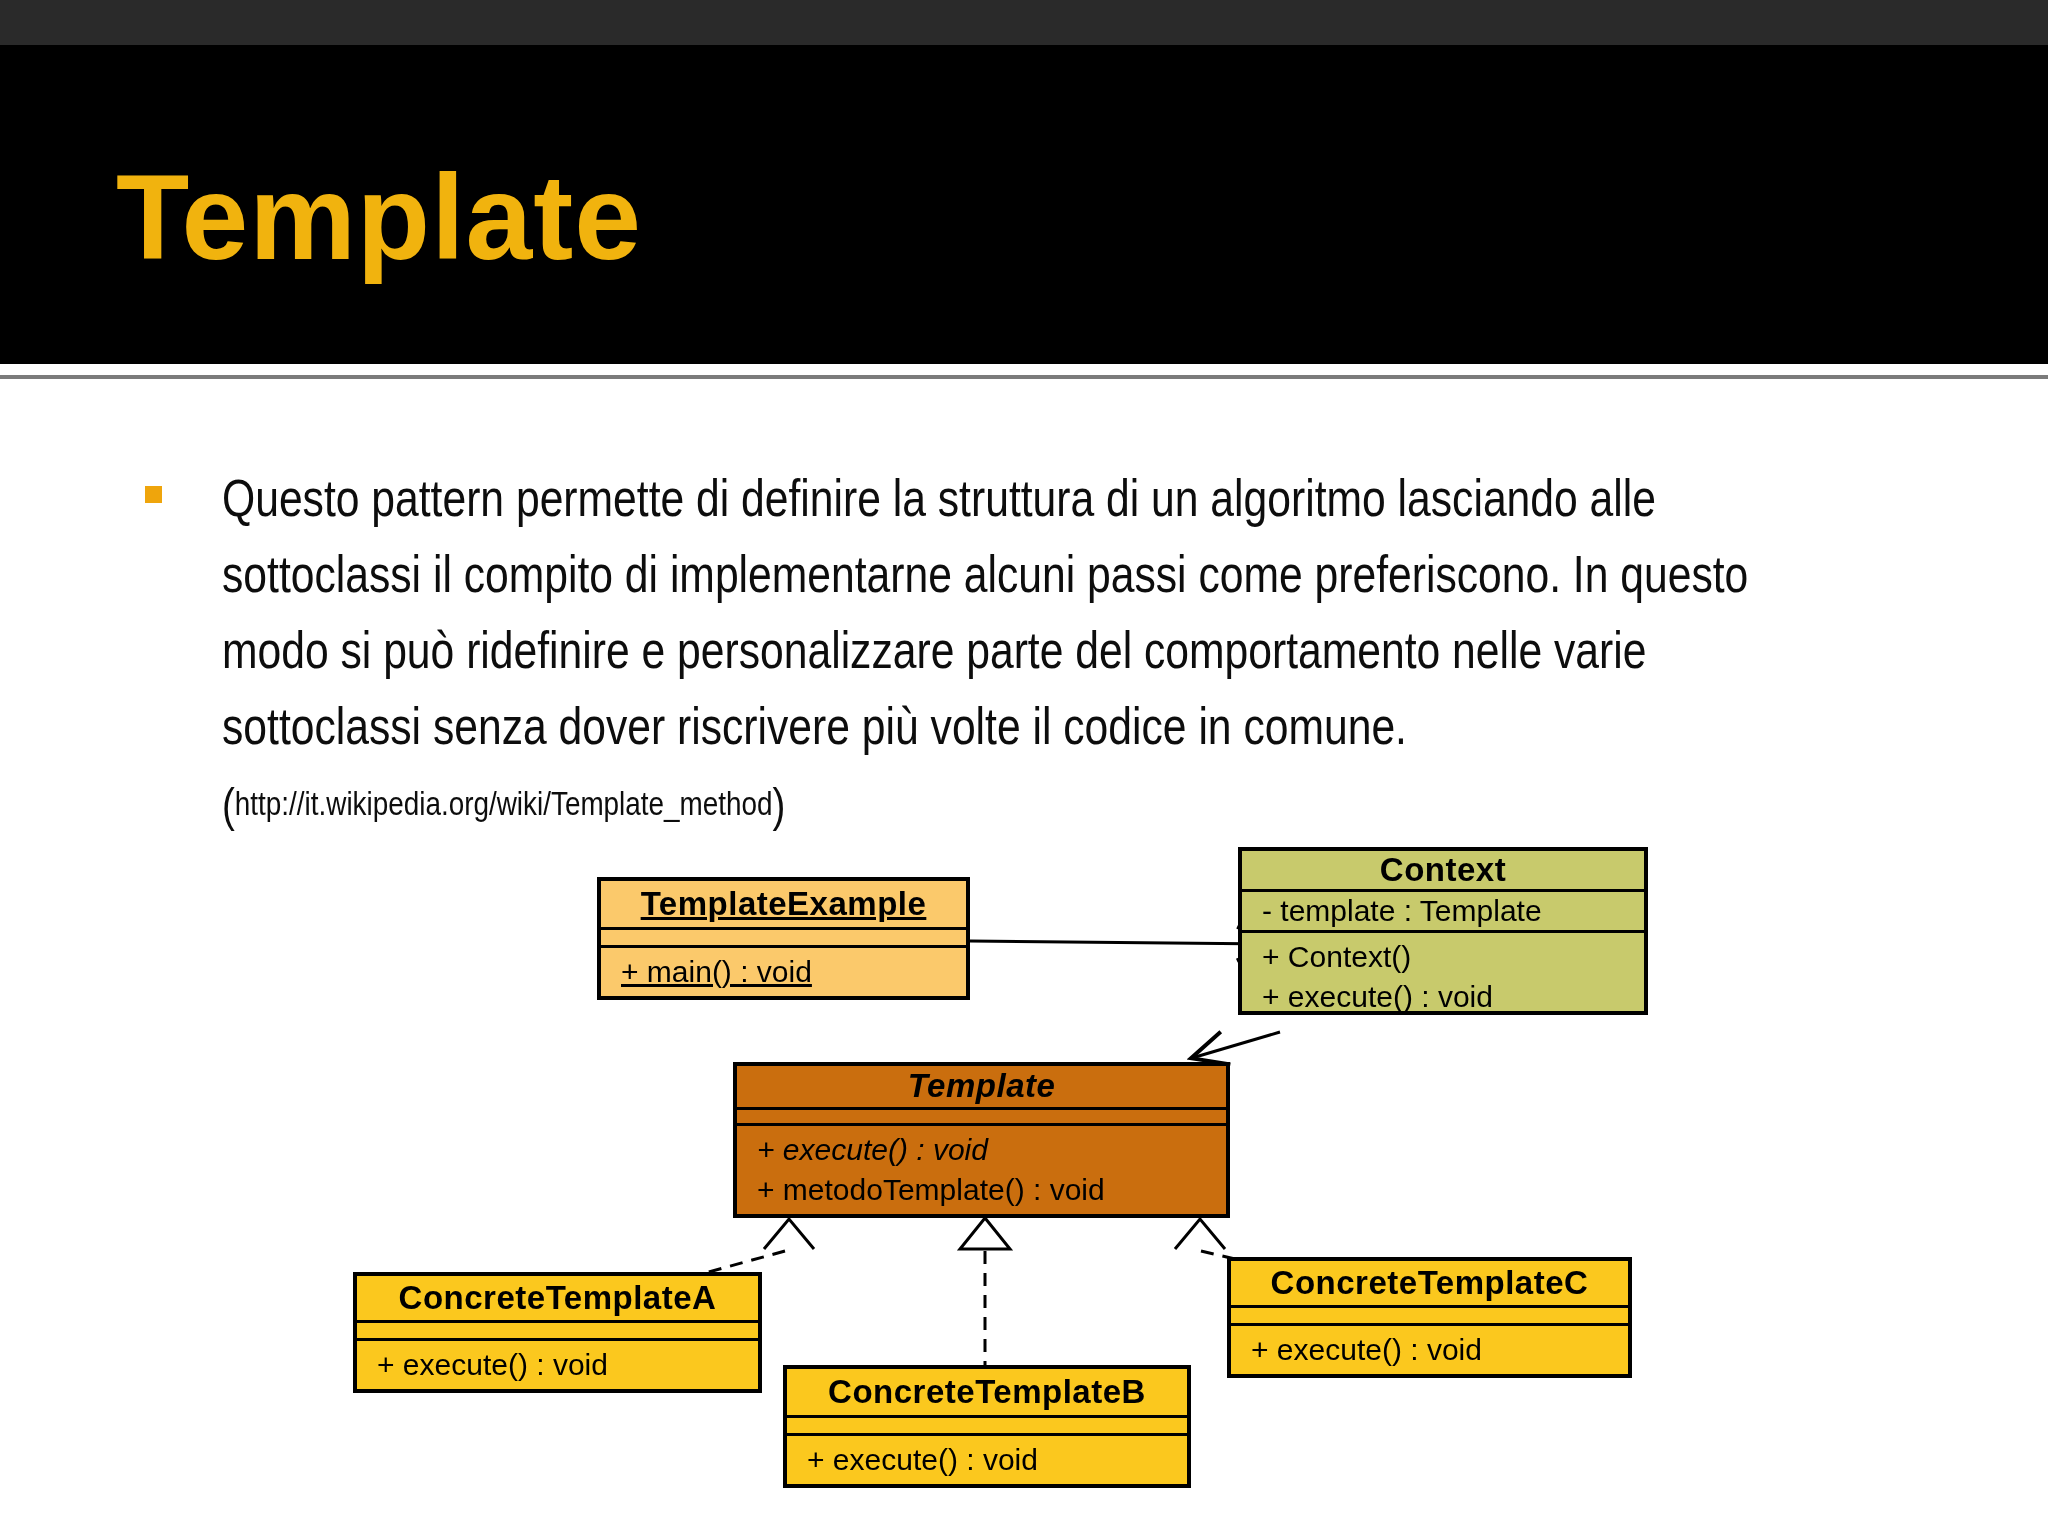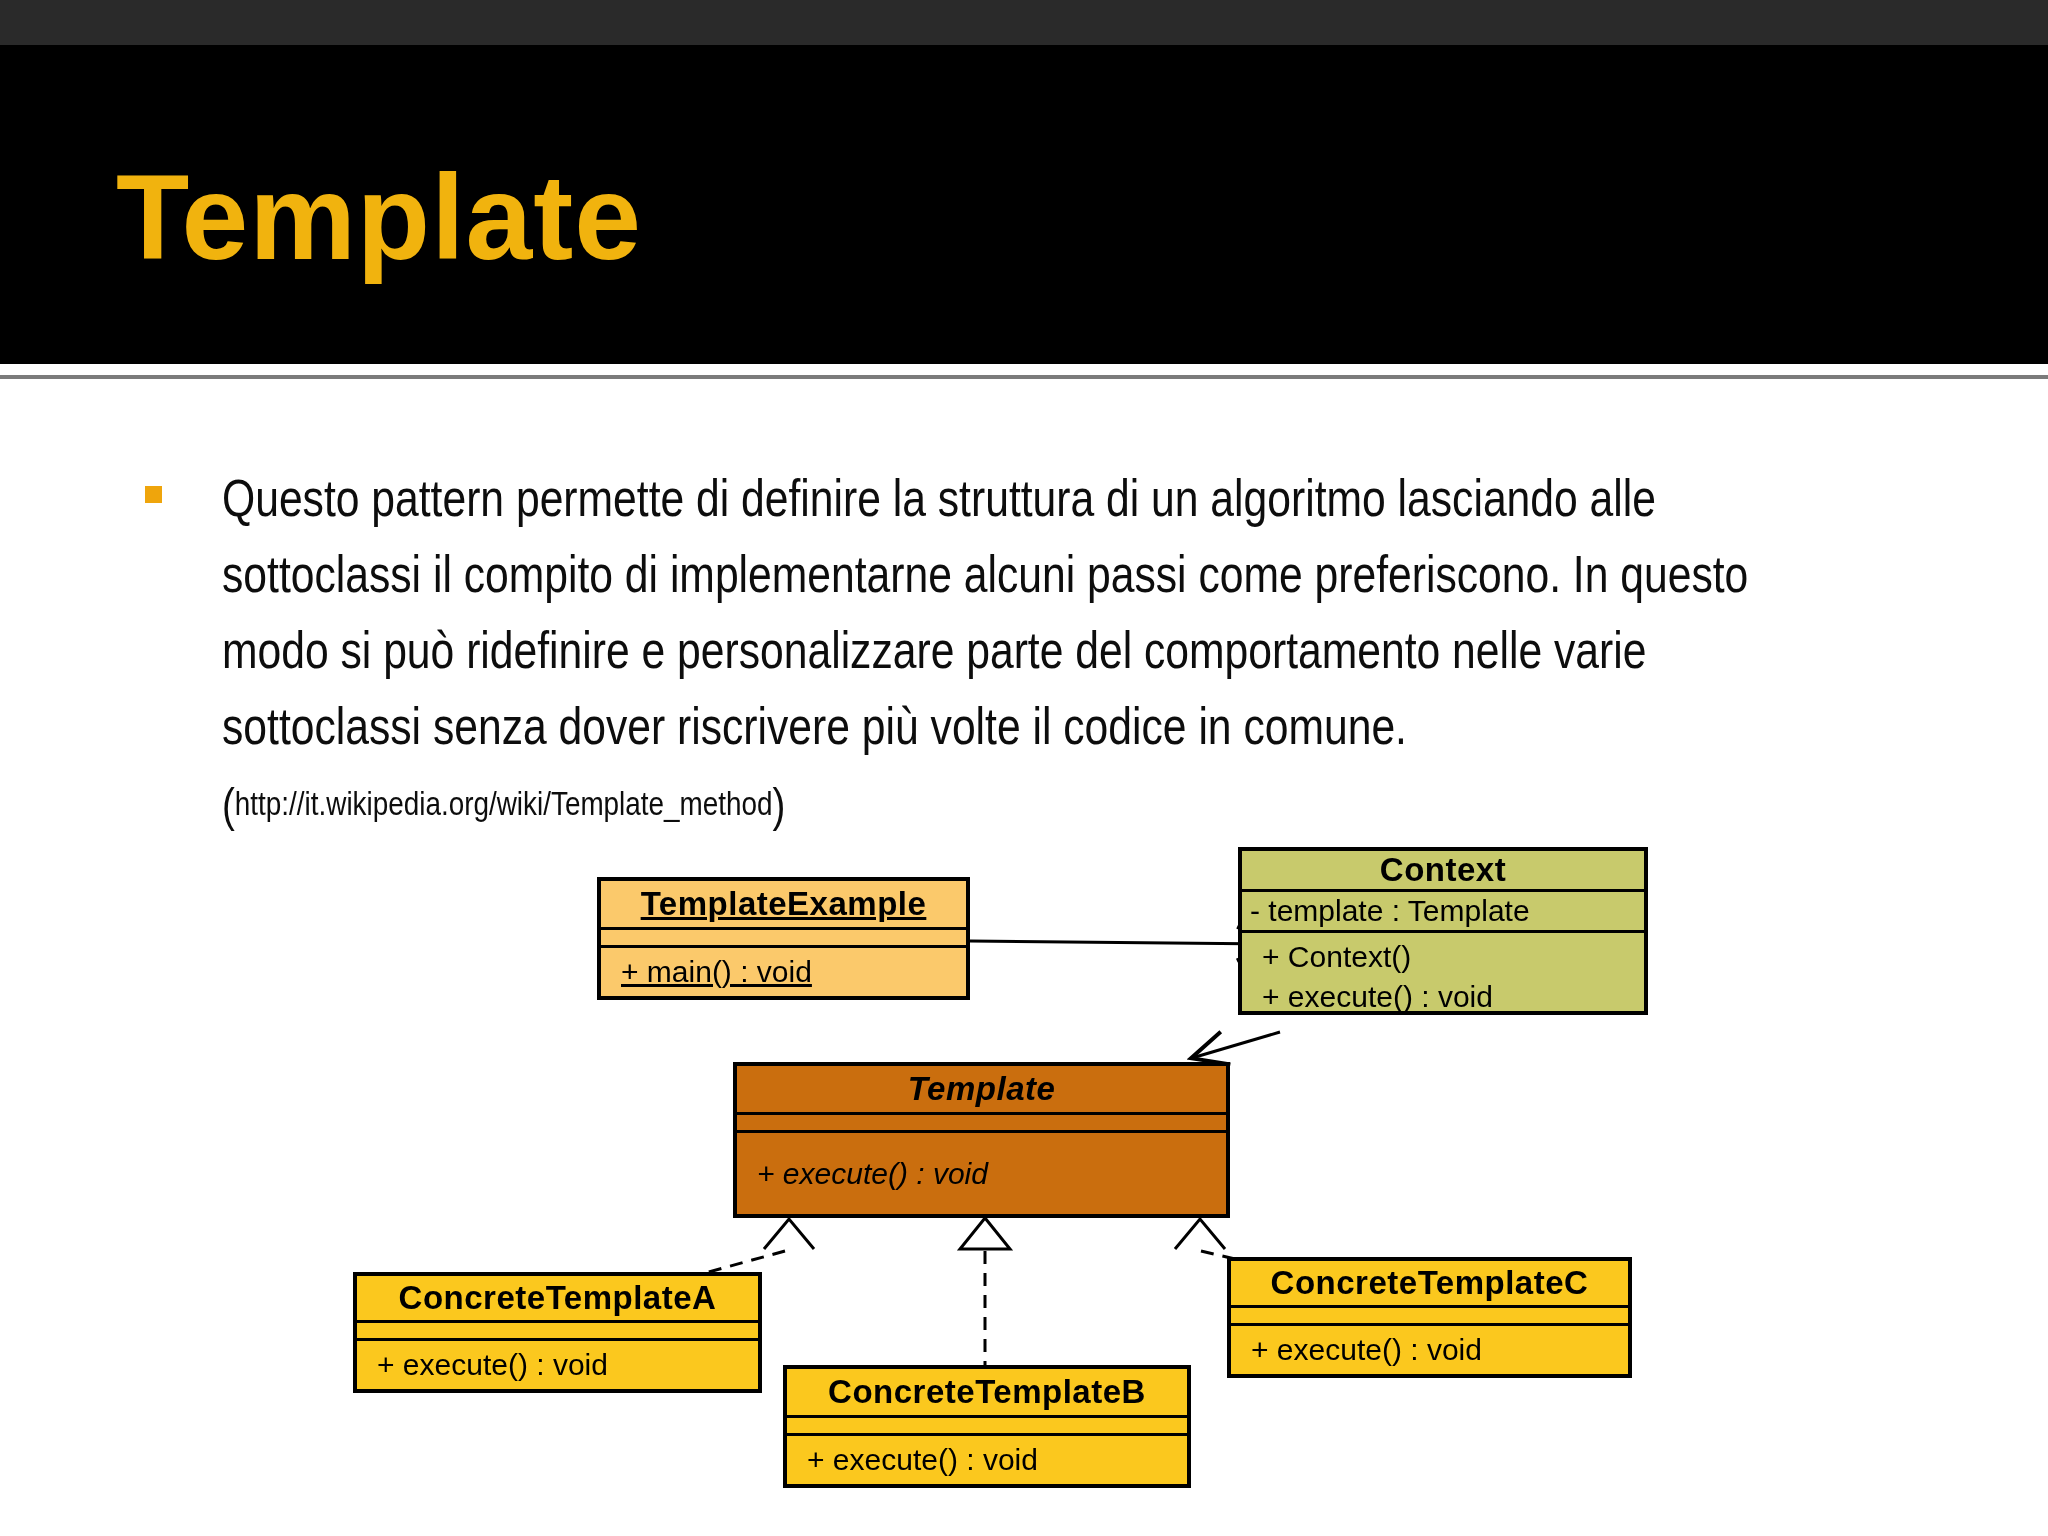--- a/index.html
+++ b/index.html
@@ -52,21 +52,21 @@
   }
   .uml-title{
     height:49px;box-sizing:border-box;border-bottom:3px solid #000;
     display:flex;align-items:center;justify-content:center;
     font-weight:700;font-size:33px;letter-spacing:0.5px;
   }
   .uml-empty{height:18px;box-sizing:border-box;border-bottom:3px solid #000;}
   .uml-attrs{
     box-sizing:border-box;border-bottom:3px solid #000;
     display:flex;align-items:center;
-    font-size:30px;padding:2px 8px;height:48px;
+    font-size:30px;padding:2px 20px;height:48px;
   }
   .uml-members{
     flex:1;display:flex;flex-direction:column;justify-content:center;
     font-size:30px;line-height:40px;padding:4px 20px;
   }
   .box-te{left:267px;top:52px;width:373px;height:123px;background:var(--class-fill-template-example,#FBC96B);text-decoration:underline;}
   .box-context{left:908px;top:22px;width:410px;height:168px;background:var(--class-fill-context,#C8CA6C);}
   .box-template{left:403px;top:237px;width:497px;height:156px;background:var(--class-fill-template,#CA6E0E);}
   .box-template .uml-title{font-style:italic;}
   .box-a{left:23px;top:447px;width:409px;height:121px;background:var(--class-fill-concrete,#FBC81E);}
@@ -131,20 +131,21 @@
         <div class="uml-member">+ Context()</div>
         <div class="uml-member">+ execute() : void</div>
       </div>
     </div>
 
     <div class="uml-box box-template">
       <div class="uml-title">Template</div>
       <div class="uml-empty"></div>
       <div class="uml-members">
         <div class="uml-member italic">+ execute() : void</div>
+        <div class="uml-member">+ metodoTemplate() : void</div>
       </div>
     </div>
 
     <div class="uml-box box-a">
       <div class="uml-title">ConcreteTemplateA</div>
       <div class="uml-empty"></div>
       <div class="uml-members">
         <div class="uml-member">+ execute() : void</div>
       </div>
     </div>

